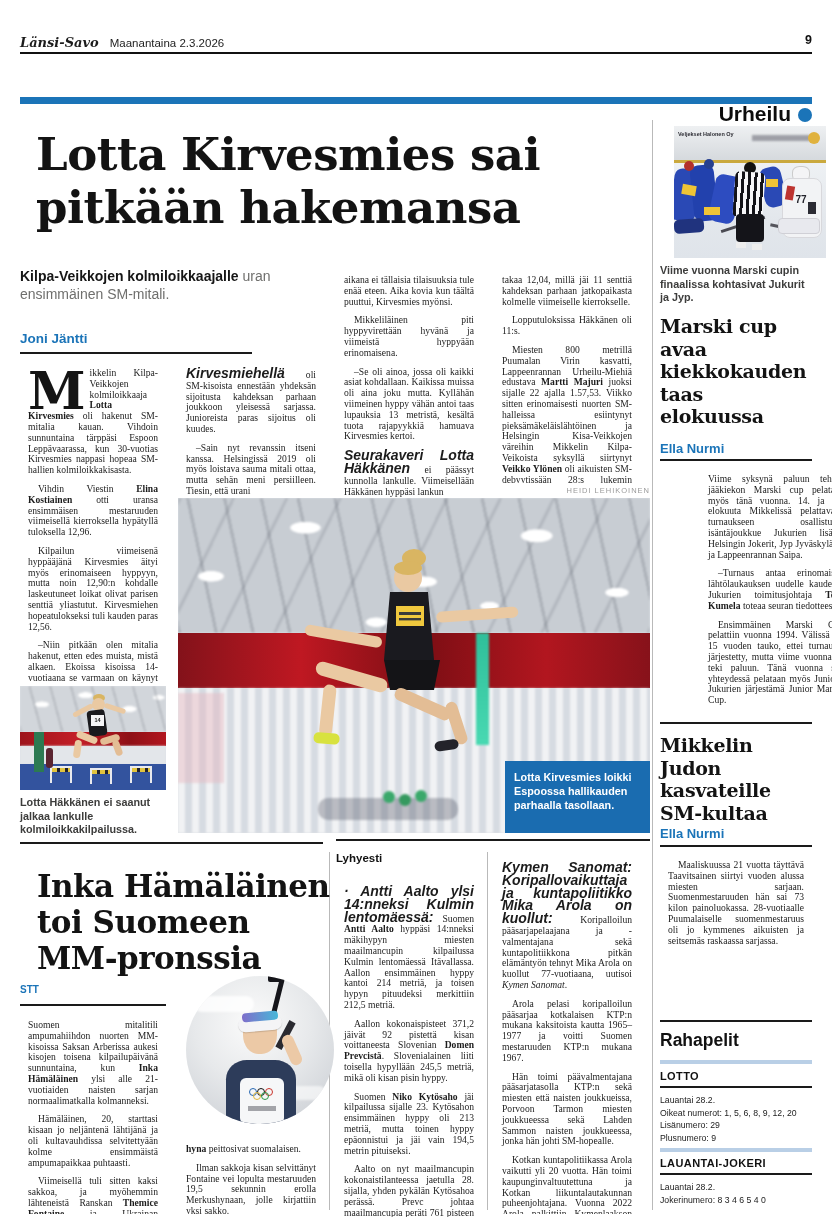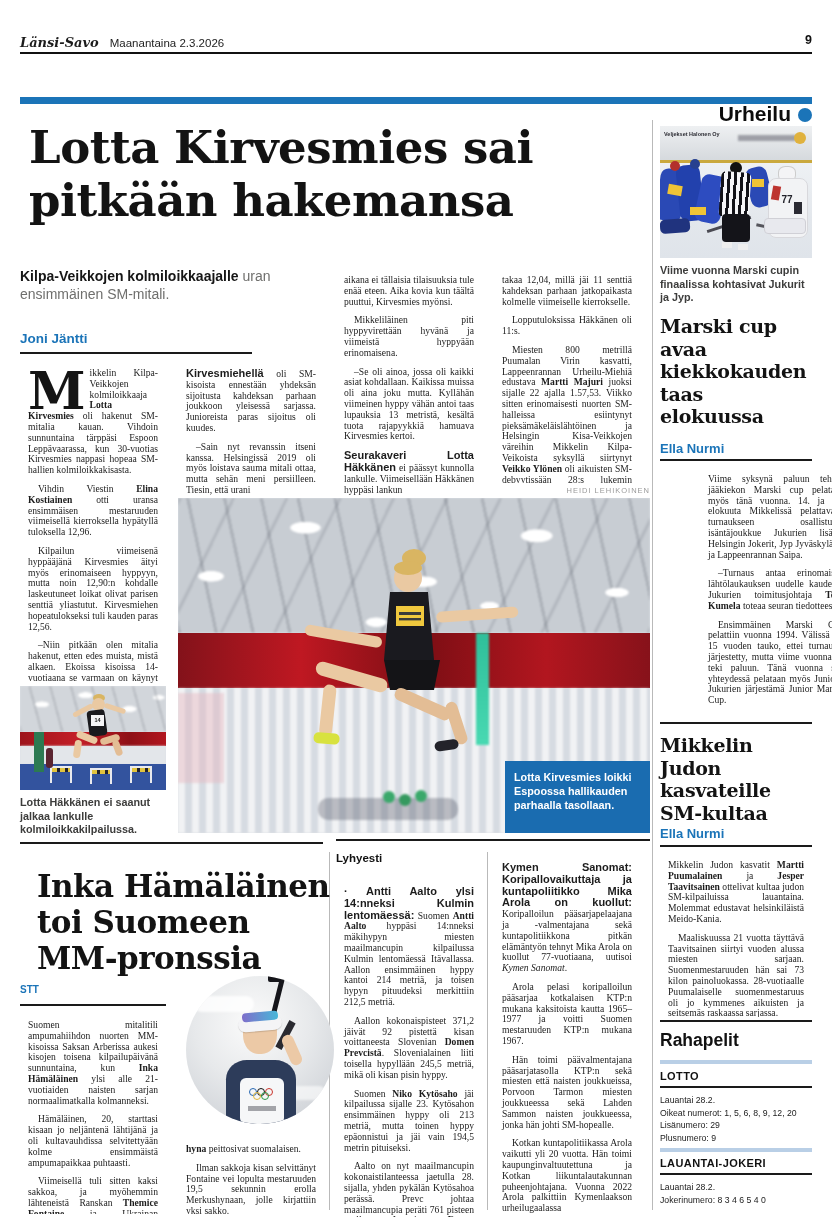--- a/index.html
+++ b/index.html
@@ -11,21 +11,21 @@
   .rule{background:#1a1a1a;}
   .vrule{background:#b9b9b9;width:1px;}
   .bluebar{background:#1b74b8;}
   .ltbluebar{background:#b9cfe6;}
   .byline{font-family:"Liberation Sans",sans-serif;font-weight:bold;color:#1b74b8;}
   .body-col{width:146px;font-size:9.6px;line-height:10.8px;text-align:justify;overflow:hidden;}
   .body-col p{margin:8px;}
   .ind{text-indent:10px;}
   .sect{margin-top:10px;}
   b{font-weight:bold;}
-  strong{font-family:"Liberation Sans",sans-serif;font-weight:bold;font-size:11px;}
+  strong{font-family:"Liberation Sans",sans-serif;font-weight:bold;font-size:14px;font-style:italic;}
   .dropcap{float:left;font-family:"DejaVu Serif",serif;font-weight:bold;font-size:52px;line-height:40px;padding:3px 4px 0 0;color:#141414;}
   .caption{font-family:"Liberation Sans",sans-serif;font-weight:bold;font-size:10.8px;line-height:13.6px;color:#3d3d3c;}
   .credit{font-family:"Liberation Sans",sans-serif;font-size:7.5px;letter-spacing:1px;color:#9a9a9a;text-align:right;}
   .photo{overflow:hidden;background:#dfe2e6;}
   .el{position:absolute;}
   .photo-cap{background:#1a6cb0;color:#fff;font-family:"Liberation Sans",sans-serif;font-weight:bold;
              font-size:10.8px;line-height:13.8px;padding:10px 9px 0 9px;box-sizing:border-box;}
   .sb-head{font-family:"DejaVu Serif",serif;font-weight:bold;font-size:19px;line-height:22.5px;letter-spacing:-0.3px;color:#131313;}
   .rp-line{font-family:"Liberation Sans",sans-serif;font-size:8.7px;line-height:12.6px;color:#222;}
   .rp-head{font-family:"Liberation Sans",sans-serif;font-weight:bold;font-size:11px;letter-spacing:0.4px;color:#111;}
@@ -41,21 +41,21 @@
   <div class="abs" style="left:20px;top:33px;width:792px;height:19px;border-bottom:2px solid #111;">
     <span style="font-family:'DejaVu Serif',serif;font-weight:bold;font-style:italic;font-size:13px;">Länsi-Savo</span>
     <span class="sans" style="font-size:11.5px;color:#222;margin-left:7px;">Maanantaina 2.3.2026</span>
     <span class="sans" style="float:right;font-weight:bold;font-size:12.5px;color:#111;">9</span>
   </div>
   <div class="abs sans" style="left:20px;top:58px;width:792px;text-align:right;font-size:21px;color:#0c0c0c;font-weight:700;margin-top:44px;">
     <span>Urheilu</span><span style="display:inline-block;width:14px;height:14px;border-radius:50%;background:#1b74b8;margin-left:7px;vertical-align:-1px;"></span>
   </div>
   <div class="abs bluebar" style="left:20px;top:97px;width:792px;height:7px;"></div>
 
-  <h1 class="abs serifhead" style="left:20px;top:112px;width:640px;margin:9px;font-size:45px;line-height:53px;">Lotta Kirvesmies sai pitkään hakemansa</h1>
+  <h1 class="abs serifhead" style="left:20px;top:112px;width:640px;margin:16px;font-size:45px;line-height:53px;">Lotta Kirvesmies sai pitkään hakemansa</h1>
   <div class="abs sans" style="left:20px;top:268px;width:302px;font-size:14px;line-height:17.5px;">
     <span style="font-weight:bold;color:#161616;">Kilpa-Veikkojen kolmiloikkaajalle</span><span style="color:#6f6f6d;"> uran ensimmäinen SM-mitali.</span>
   </div>
   <div class="abs byline" style="left:20px;top:331px;font-size:13.5px;">Joni Jäntti</div>
   <div class="abs rule" style="left:20px;top:352px;width:232px;height:2px;"></div>
 
   <div class="abs body-col" style="left:20px;top:360px;height:324px;">
     <p><span class="dropcap">M</span><span>ikkelin Kilpa-Veikkojen kolmiloikkaaja <b>Lotta Kirvesmies</b> oli hakenut SM-mitalia kauan. Vihdoin sunnuntaina tärppäsi Espoon Leppävaarassa, kun 30-vuotias Kirvesmies nappasi hopeaa SM-hallien kolmiloikkakisasta.</span></p>
     <p class="ind">Vihdin Viestin <b>Elina Kostiainen</b> otti uransa ensimmäisen mestaruuden viimeisellä kierroksella hypätyllä tuloksella 12,96.</p>
     <p class="ind">Kilpailun viimeisenä hyppääjänä Kirvesmies äityi myös erinomaiseen hyppyyn, mutta noin 12,90:n kohdalle laskeutuneet loikat olivat parisen senttiä yliastutut. Kirvesmiehen hopeatulokseksi tuli kauden paras 12,56.</p>
@@ -207,21 +207,21 @@
     </div>
   </div>
 
   <div class="abs body-col" style="left:494px;top:854px;height:360px;">
     <p><strong>Kymen Sanomat: Koripallovaikuttaja ja kuntapoliitikko Mika Arola on kuollut:</strong> Koripalloilun pääsarjapelaajana ja -valmentajana sekä kuntapolitiikkona pitkän elämäntyön tehnyt Mika Arola on kuollut 77-vuotiaana, uutisoi <i>Kymen Sanomat</i>.</p>
     <p class="ind">Arola pelasi koripalloilun pääsarjaa kotkalaisen KTP:n mukana kaksitoista kautta 1965–1977 ja voitti Suomen mestaruuden KTP:n mukana 1967.</p>
     <p class="ind">Hän toimi päävalmentajana pääsarjatasolla KTP:n sekä miesten että naisten joukkueissa, Porvoon Tarmon miesten joukkueessa sekä Lahden Sammon naisten joukkueessa, jonka hän johti SM-hopealle.</p>
     <p class="ind">Kotkan kuntapolitiikassa Arola vaikutti yli 20 vuotta. Hän toimi kaupunginvaltuutettuna ja Kotkan liikuntalautakunnan puheenjohtajana. Vuonna 2022 Arola palkittiin Kymenlaakson urheilugaalassa elämänurapalkinnolla maakunnan liikuntakulttuurin edistämisestä.</p>
   </div>
 
-  <div class="abs photo" style="left:660px;top:126px;width:152px;height:132px;">
+  <div class="abs photo" style="left:674px;top:126px;width:152px;height:132px;">
     <div class="el" style="left:0;top:0;width:152px;height:36px;background:linear-gradient(#eef0f2,#d4d8dc);"></div>
     <div class="el sans blur03" style="left:4px;top:5px;width:66px;font-size:5.5px;line-height:6px;font-weight:bold;color:#2c2c34;">Veljekset Halonen Oy</div>
     <div class="el blur1" style="left:78px;top:9px;width:58px;height:6px;background:rgba(70,70,85,.45);"></div>
     <div class="el" style="left:134px;top:6px;width:12px;height:12px;border-radius:50%;background:#e0b23e;"></div>
     <div class="el" style="left:0;top:34px;width:152px;height:3px;background:#caa93e;"></div>
     <div class="el" style="left:0;top:37px;width:152px;height:95px;background:linear-gradient(180deg,#eef1f4,#e3e7ec 60%,#dfe4ea);"></div>
     <div class="el blur03" style="left:0;top:37px;width:152px;height:95px;">
       <div class="el" style="left:-2px;top:6px;width:26px;height:52px;border-radius:8px;background:#2a49b5;transform:rotate(8deg);"></div>
       <div class="el" style="left:18px;top:2px;width:24px;height:56px;border-radius:8px;background:#2241ad;transform:rotate(-6deg);"></div>
       <div class="el" style="left:38px;top:12px;width:26px;height:48px;border-radius:8px;background:#2d4cc0;transform:rotate(12deg);"></div>
@@ -260,21 +260,20 @@
     <p>Viime syksynä paluun tehnyt jääkiekon Marski cup pelataan myös tänä vuonna. 14. ja 15. elokuuta Mikkelissä pelattavaan turnaukseen osallistuvat isäntäjoukkue Jukurien lisäksi Helsingin Jokerit, Jyp Jyväskylästä ja Lappeenrannan Saipa.</p>
     <p class="ind">–Turnaus antaa erinomaisen lähtölaukauksen uudelle kaudelle, Jukurien toimitusjohtaja <b>Tero Kumela</b> toteaa seuran tiedotteessa.</p>
     <p class="ind">Ensimmäinen Marski Cup pelattiin vuonna 1994. Välissä oli 15 vuoden tauko, ettei turnausta järjestetty, mutta viime vuonna se teki paluun. Tänä vuonna sen yhteydessä pelataan myös Juniori-Jukurien järjestämä Junior Marski Cup.</p>
   </div>
   <div class="abs rule" style="left:660px;top:722px;width:152px;height:1.5px;"></div>
 
   <h3 class="abs sb-head" style="left:660px;top:734px;width:152px;margin:0;">Mikkelin Judon kasvateille SM-kultaa</h3>
   <div class="abs byline" style="left:660px;top:826px;font-size:13px;">Ella Nurmi</div>
   <div class="abs rule" style="left:660px;top:845px;width:152px;height:2px;"></div>
   <div class="abs body-col" style="left:660px;top:852px;width:152px;height:165px;">
-    <p>Mikkelin Judon kasvatit <b>Martti Puumalainen</b> ja <b>Jesper Taavitsainen</b> ottelivat kultaa judon SM-kilpailuissa lauantaina. Molemmat edustavat helsinkiläistä Meido-Kania.</p>
     <p class="ind">Maaliskuussa 21 vuotta täyttävä Taavitsainen siirtyi vuoden alussa miesten sarjaan. Suomenmestaruuden hän sai 73 kilon painoluokassa. 28-vuotiaalle Puumalaiselle suomenmestaruus oli jo kymmenes aikuisten ja seitsemäs raskaassa sarjassa.</p>
   </div>
   <div class="abs rule" style="left:660px;top:1020px;width:152px;height:1.5px;"></div>
 
   <div class="abs sans" style="left:660px;top:1030px;font-weight:bold;font-size:17.5px;color:#111;">Rahapelit</div>
   <div class="abs ltbluebar" style="left:660px;top:1060px;width:152px;height:4px;"></div>
   <div class="abs rp-head" style="left:660px;top:1070px;">LOTTO</div>
   <div class="abs rule" style="left:660px;top:1086px;width:152px;height:1.5px;"></div>
   <div class="abs" style="left:660px;top:1094px;width:158px;">
     <div class="rp-line">Lauantai 28.2.</div>

